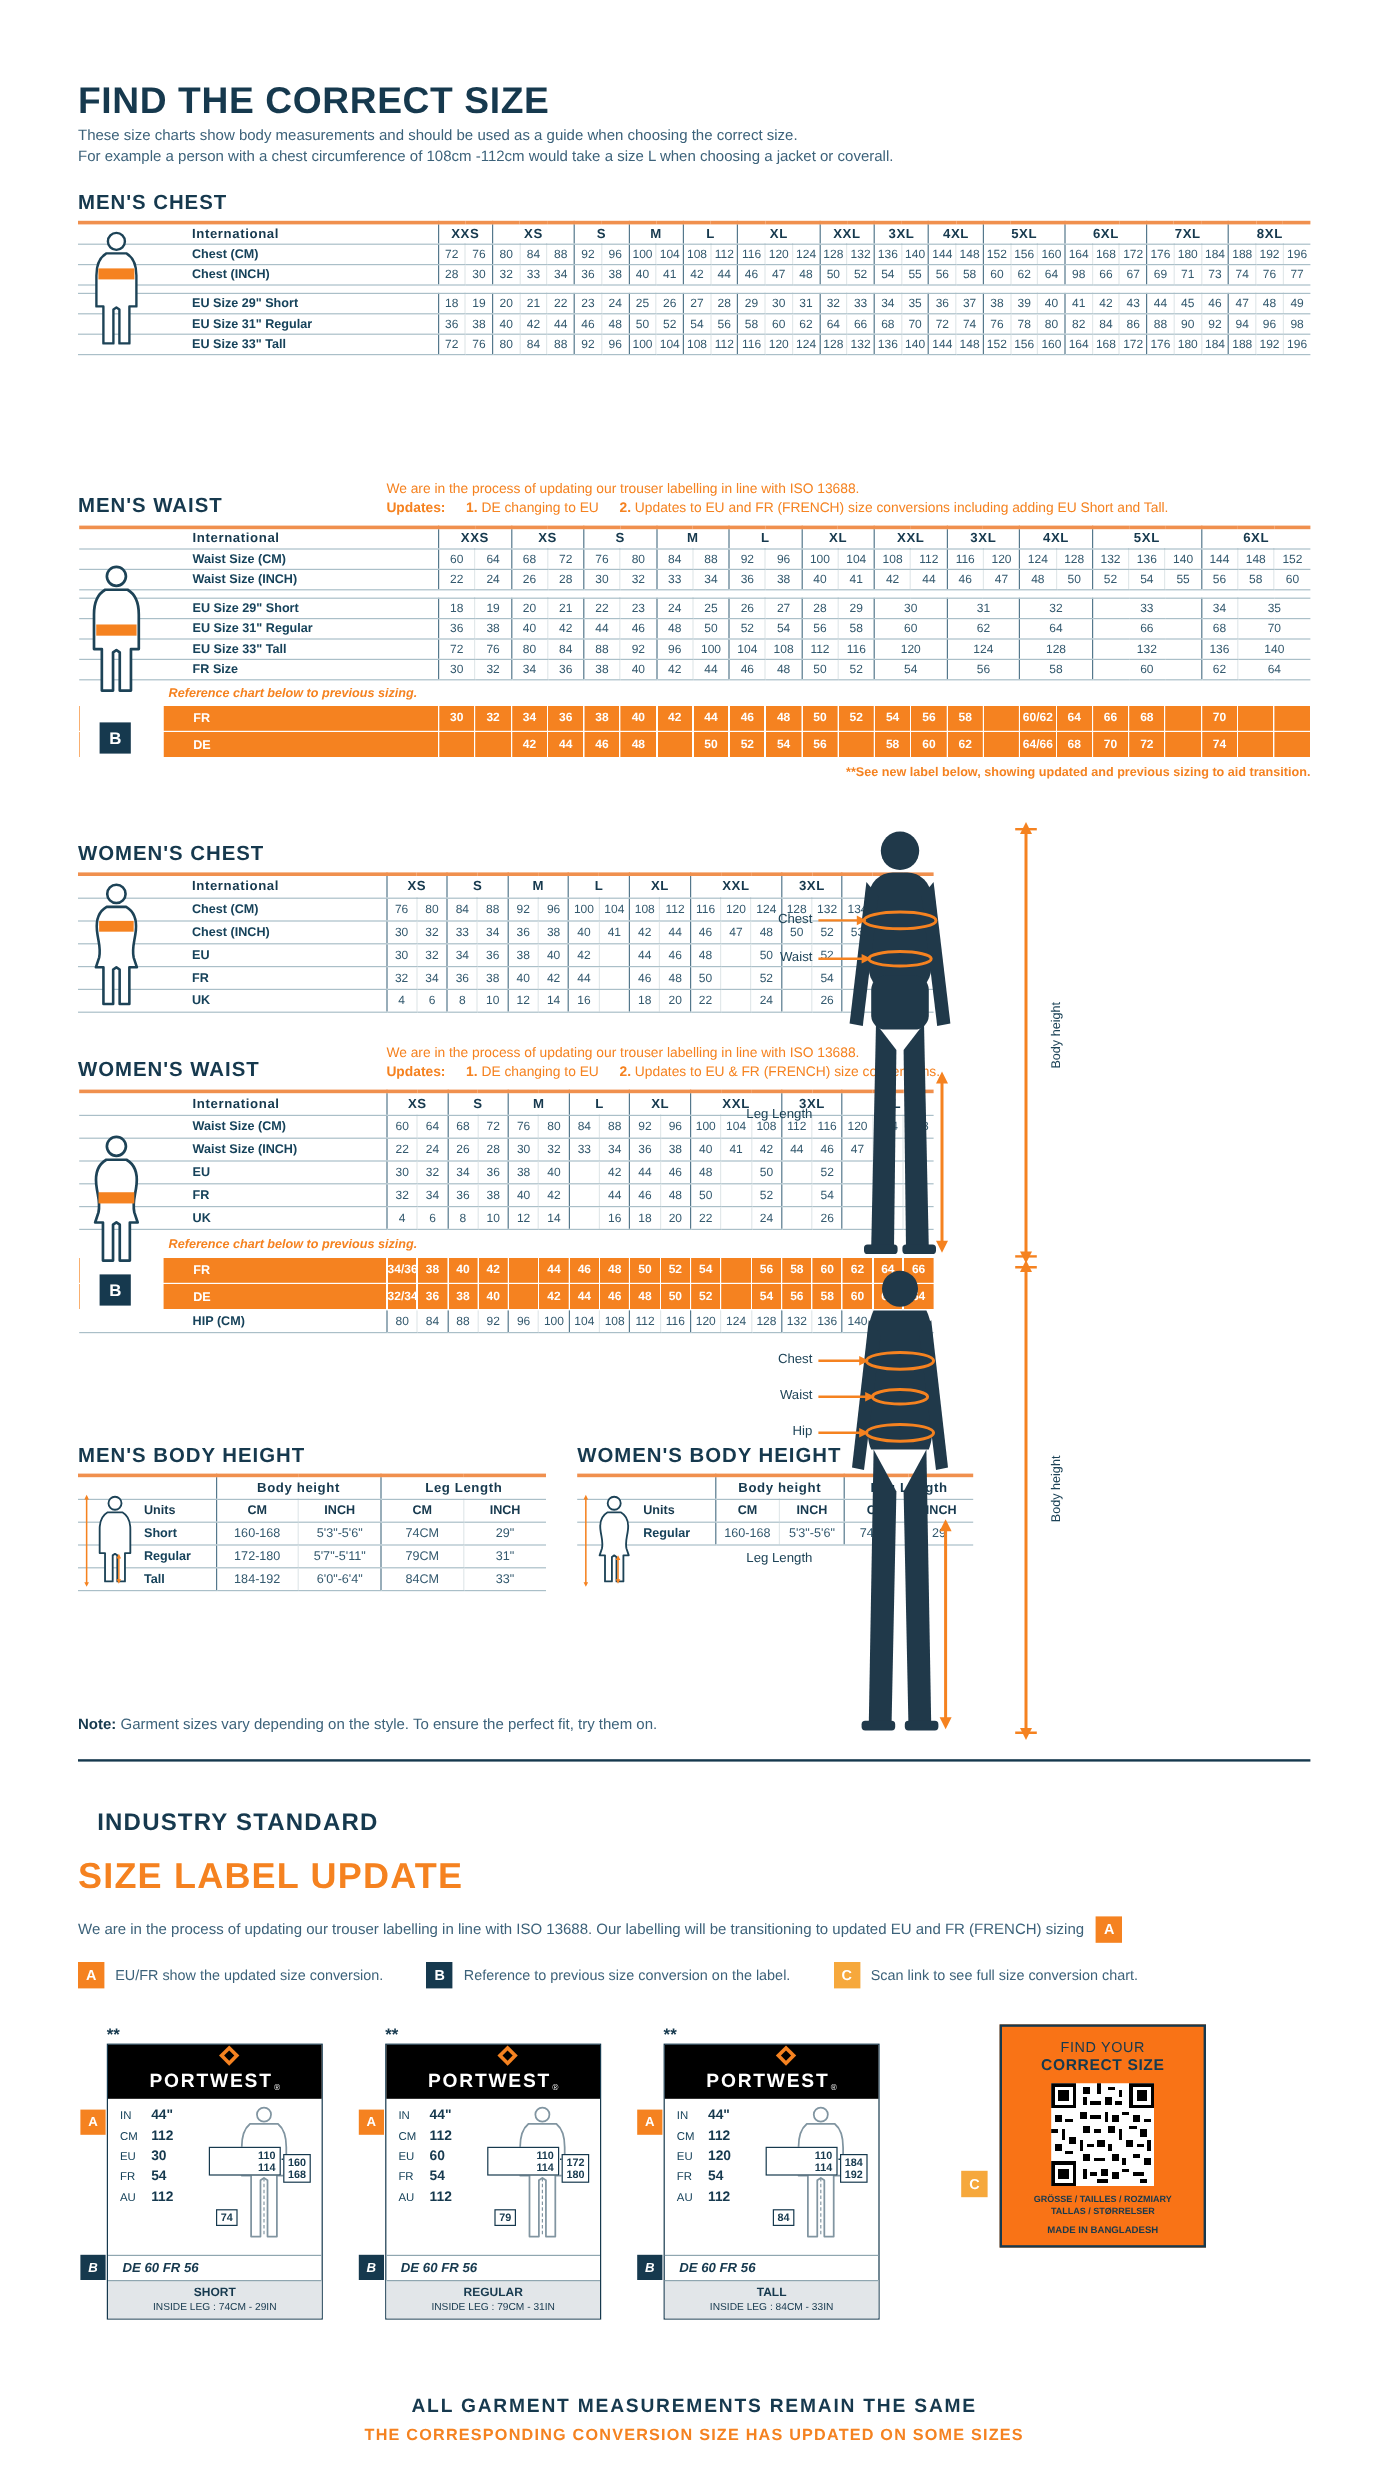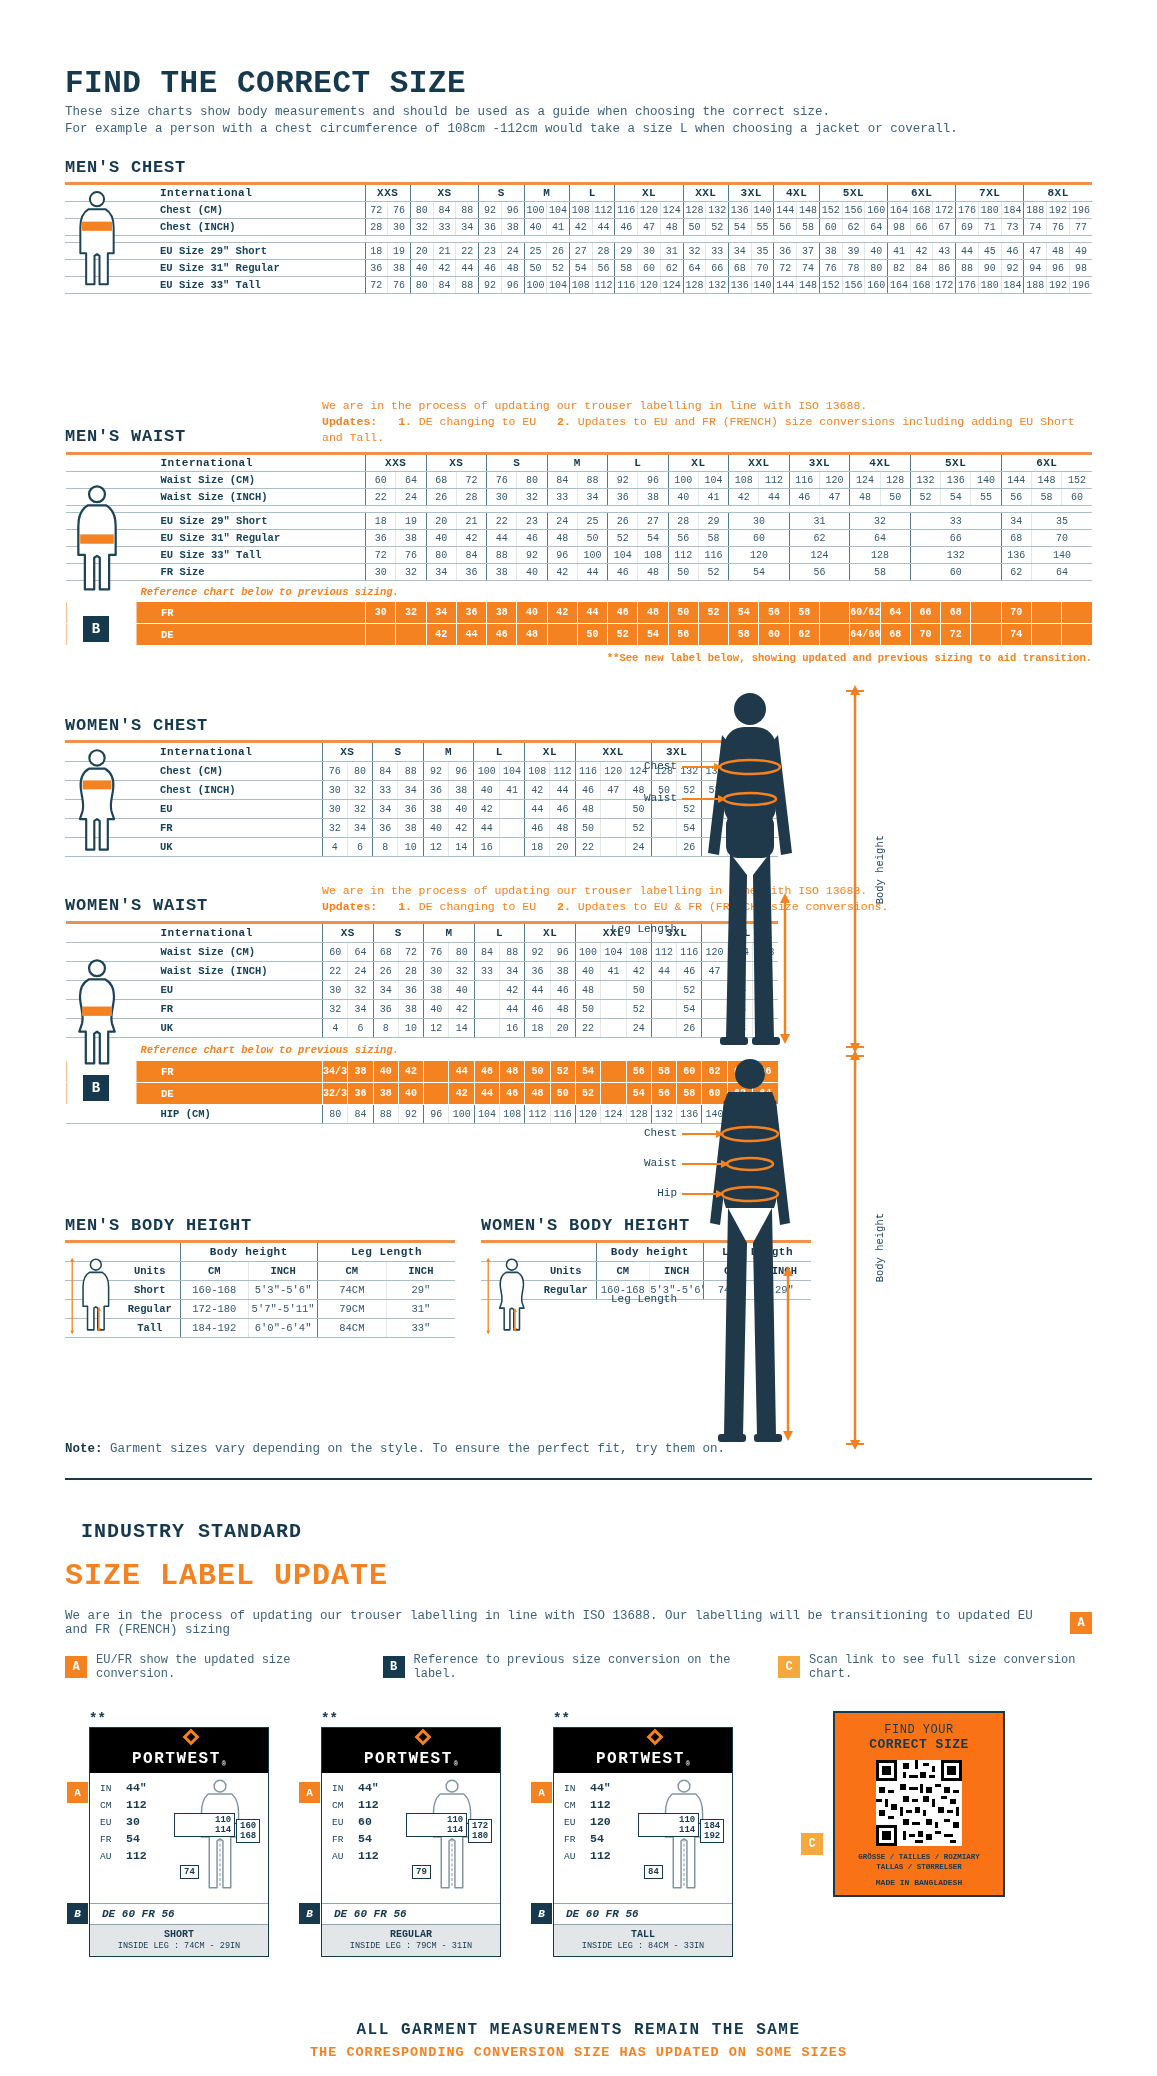--- a/index.html
+++ b/index.html
@@ -1,37 +1,37 @@
 <!DOCTYPE html>
 <html><head>
 <meta charset="utf-8">
 <style>
   html,body{margin:0;padding:0;background:#fff;}
   .page{position:relative;width:1157px;height:2076px;box-sizing:border-box;
     padding:66px 65px 0;background:#fff;overflow:hidden;
-    font-family:Liberation Mono, monospace;color:#16425a;}
+    font-family:Liberation Sans, sans-serif;color:#16425a;}
   h1{margin:0;font-size:31px;font-weight:800;letter-spacing:.5px;color:#16394e;}
   .sub{margin:3px 0 0;font-size:12.5px;line-height:17px;color:#3c627a;}
   h2.sec{margin:0 0 5px;font-size:17px;font-weight:800;letter-spacing:.8px;color:#16394e;}
   
   .tbl-wrap{position:relative;}
   table.sizes{border-collapse:collapse;table-layout:fixed;border-top:3px solid #f0904e;
     border-bottom:1px solid #8fa6b0;}
   table.tbl-men{width:1027px;}
   table.tbl-women{width:713px;}
   table.tbl-bh{border-bottom:none;}
   .tbl-bhm{width:390px;} .tbl-bhw{width:330px;}
   table.sizes td{font-size:10px;text-align:center;color:#33596e;height:14px;
     padding:1px 0;border-bottom:1px solid #aabfc8;border-left:1px solid #e2e8ea;
     white-space:nowrap;overflow:hidden;}
   table.tbl-women td{height:16px;}
   table.tbl-bh td{height:16px;font-size:10.5px;}
   table.sizes td.lbl{text-align:left;padding-left:95px;font-weight:700;font-size:10.5px;
     color:#16425a;border-left:none;}
-  table.tbl-bh td.lbl{padding-left:55px;text-align:center;}
+  table.tbl-bh td.lbl{padding-left:55px;}
   table.sizes td.gstart{border-left:1px solid #55788c;}
   table.sizes tr.ghead td{font-weight:800;font-size:11px;color:#16394e;letter-spacing:.5px;}
   table.sizes tr.subhead td{font-weight:700;color:#16394e;}
   table.sizes tr.gap td{height:6px;border-left:none;padding:0;}
   table.sizes tr.noterow td{border-bottom:none;border-left:none;text-align:left;
     padding:4px 0 3px 75px;color:#f58220;font-style:italic;font-weight:600;font-size:10.5px;}
   table.sizes tr.orange td{background:#f58220;color:#fff;font-weight:700;height:19px;
     border-bottom:1px solid #fff;border-left:1px solid rgba(255,255,255,.0);}
   table.sizes tr.orange td.gstart{border-left:1px solid rgba(255,255,255,.6);}
   table.sizes tr.orange td.lbl{background:linear-gradient(90deg,#fff 0,#fff 70px,#f58220 70px);

